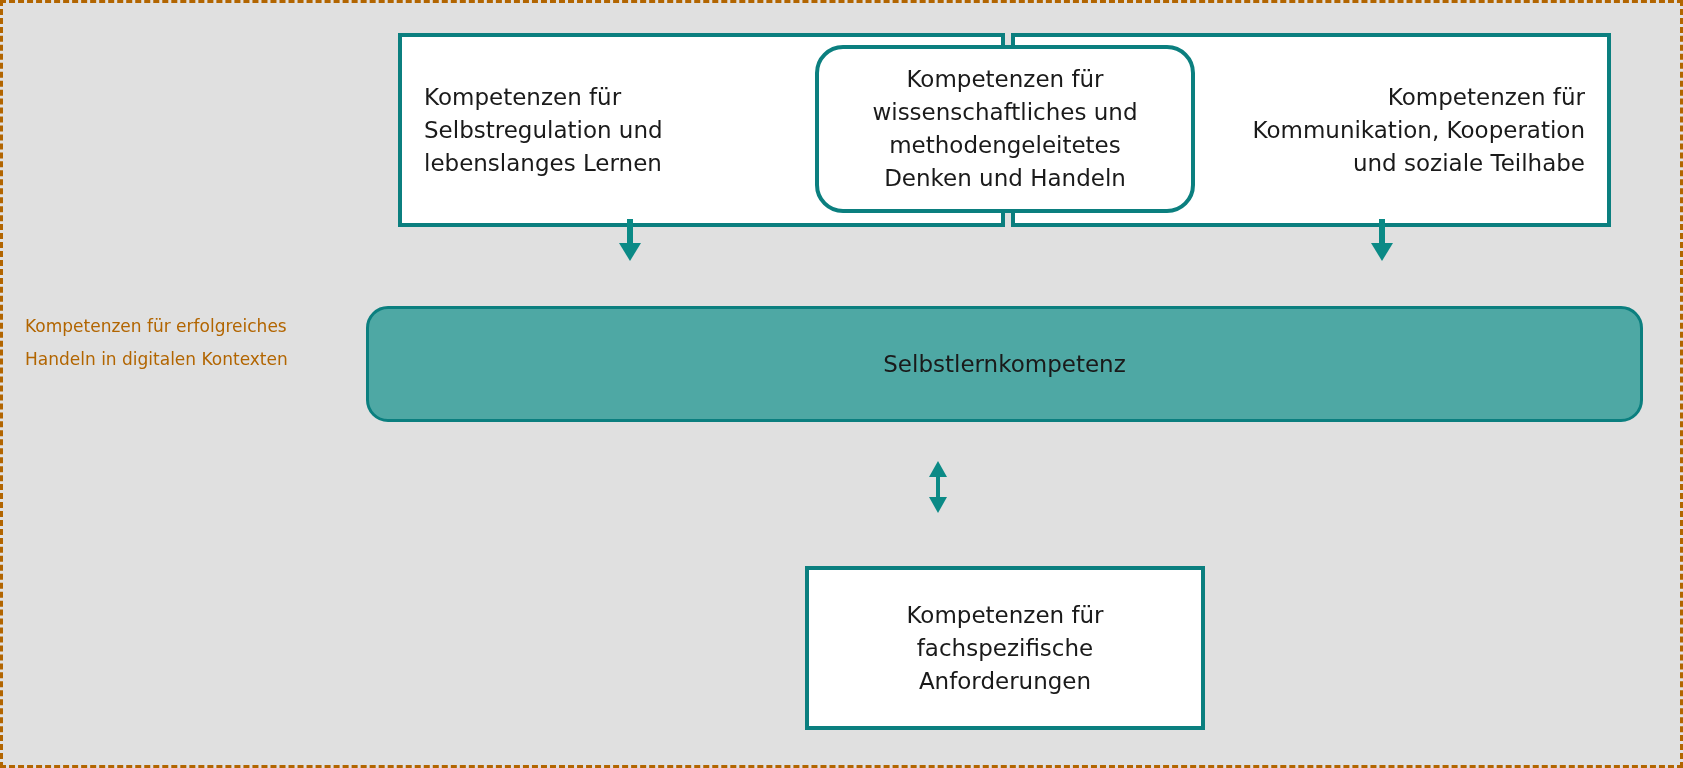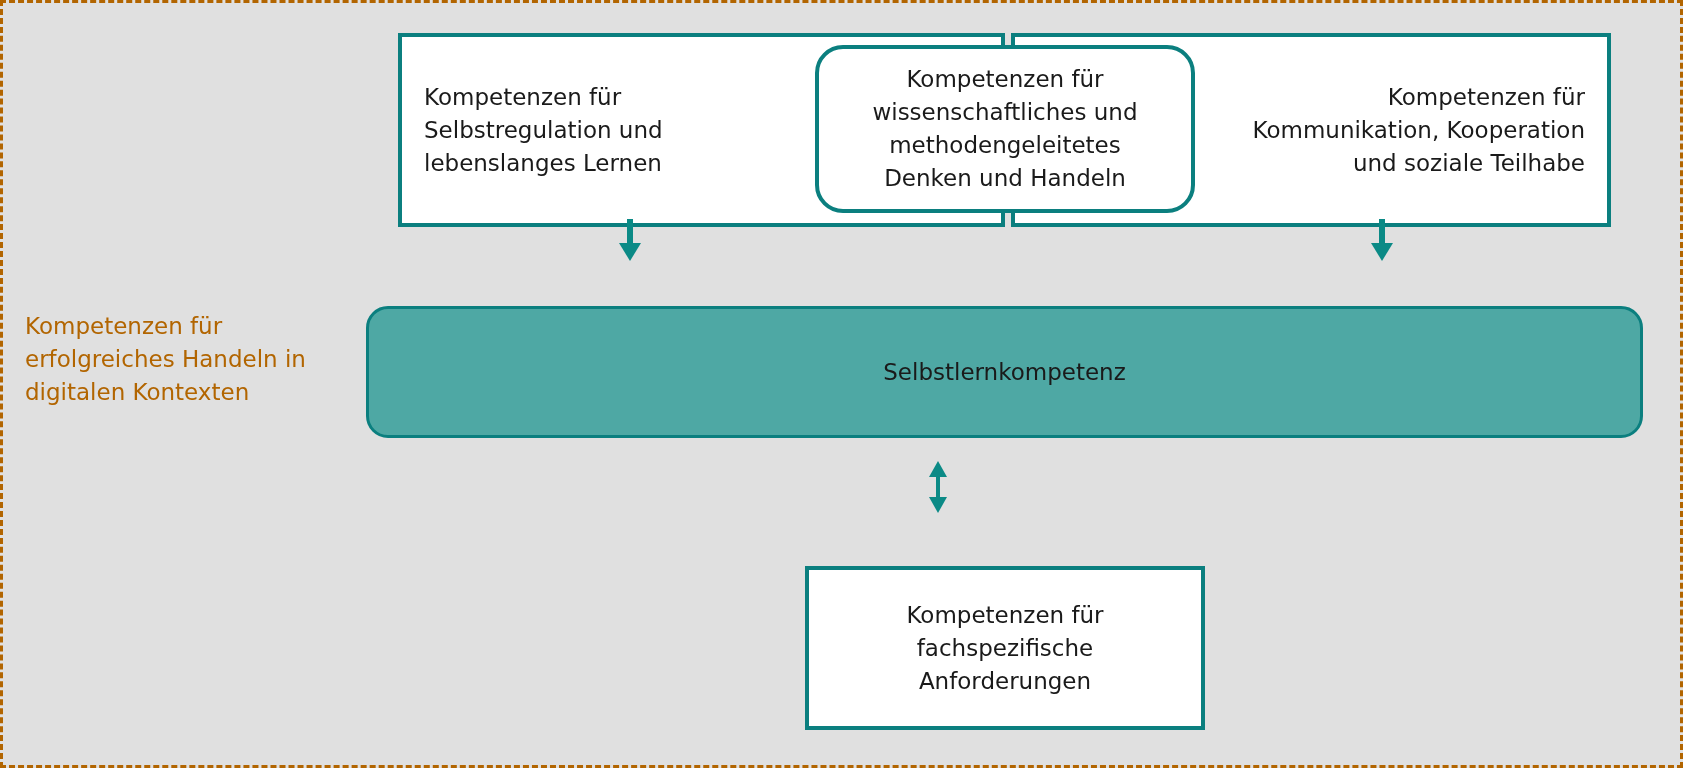--- a/index.html
+++ b/index.html
@@ -61,21 +61,21 @@
     background: #ffffff;
     border: 4px solid #0b7f7f;
     border-radius: 28px;
   }
 
   
   #selflearn-bar {
     left: 363px;
     top: 303px;
     width: 1277px;
-    height: 132px;
+    height: 116px;
     background: #4ea8a4;
     border: 3px solid #0b7f7f;
     border-radius: 22px;
   }
 
   
   #bottom-box {
     left: 802px;
     top: 563px;
     width: 400px;
@@ -84,21 +84,21 @@
     border: 4px solid #0b7f7f;
   }
 
   
   #left-caption {
     position: absolute;
     left: 22px;
     top: 307px;
     width: 330px;
     color: #b26500;
-    font-size: 23px;
+    font-size: 17px;
     line-height: 33px;
     text-align: left;
   }
 
   .box-text {
     font-size: 23px;
     line-height: 33px;
     white-space: pre-line;
   }
   #selflearn-bar .box-text {

